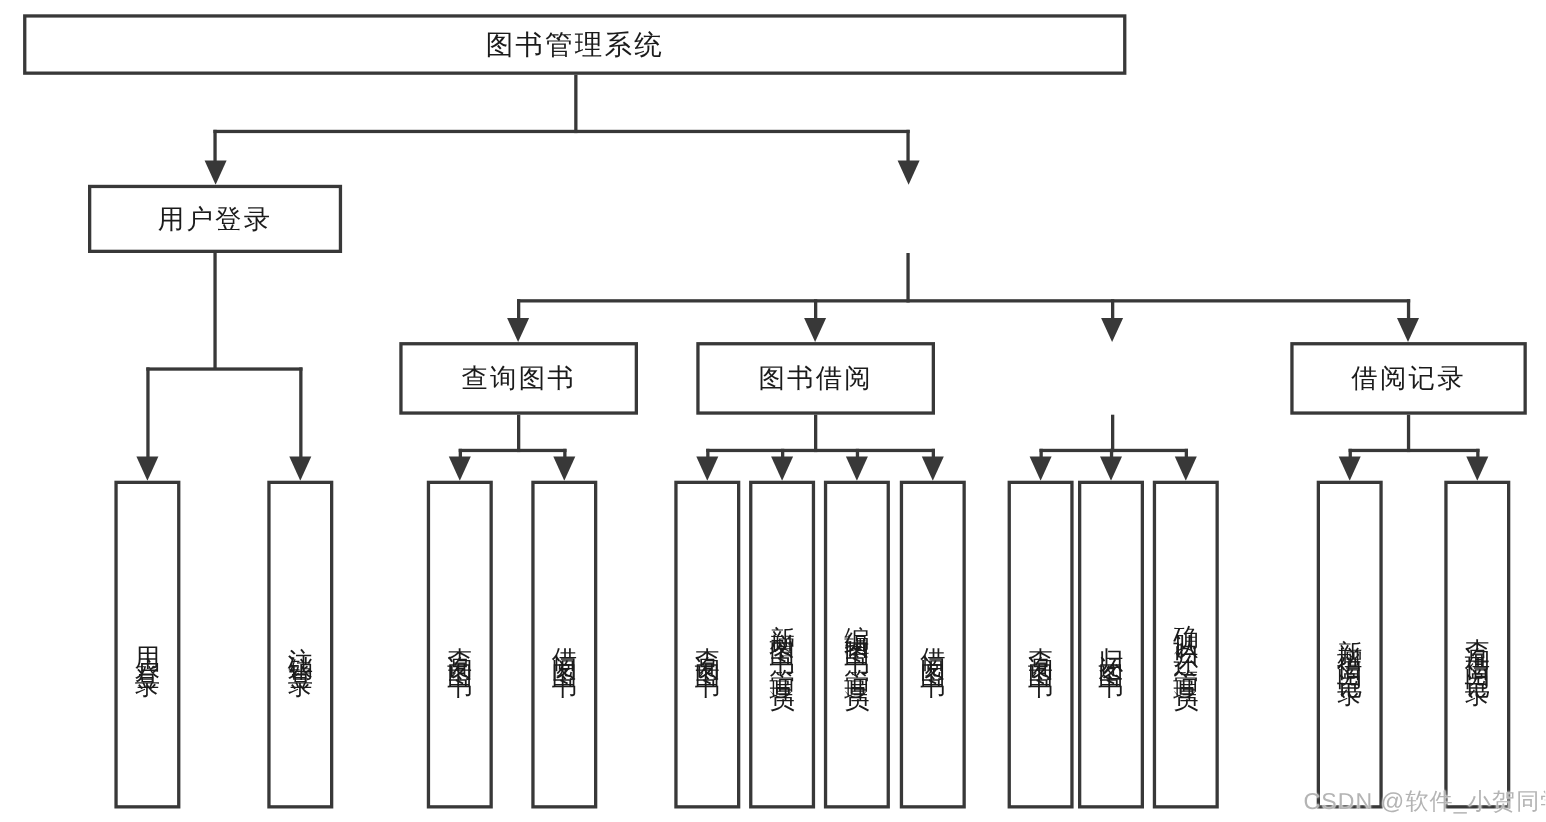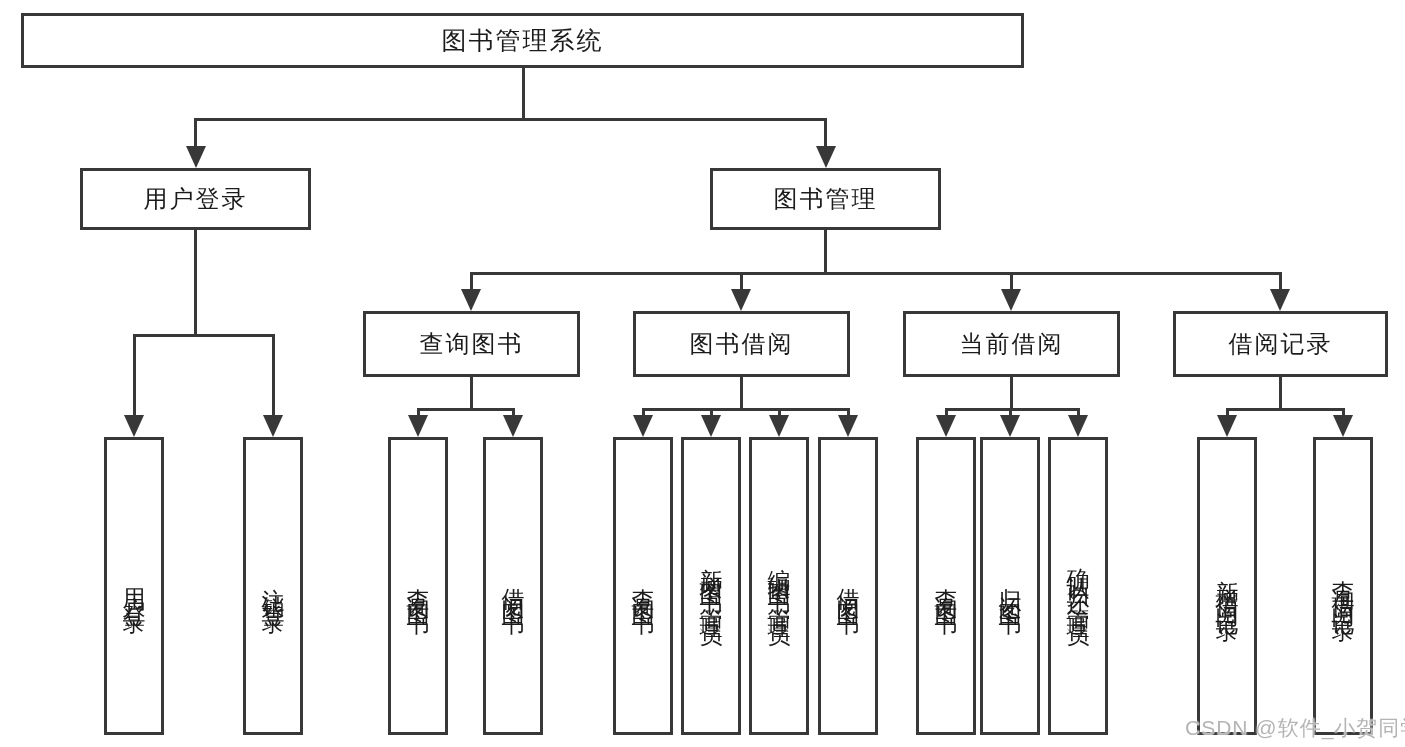--- a/index.html
+++ b/index.html
@@ -50,23 +50,20 @@
   <div class="vl" style="left:522px;top:68px;height:53px;"></div>
   <div class="hl" style="left:194px;top:118px;width:633px;"></div>
   <div class="vl" style="left:194px;top:118px;height:32px;"></div>
   <div class="vl" style="left:824px;top:118px;height:32px;"></div>
   <div class="ar" style="left:186px;top:146px;"></div>
   <div class="ar" style="left:816px;top:146px;"></div>
 
   <div class="node h-node" style="left:80px;top:168px;width:231px;height:62px;">
     <span class="lbl">用户登录</span>
   </div>
-  <div class="node h-node" style="left:710px;top:168px;width:231px;height:62px;">
-    <span class="lbl">图书管理</span>
-  </div>
 
   <div class="vl" style="left:194px;top:230px;height:106px;"></div>
   <div class="hl" style="left:133px;top:334px;width:142px;"></div>
   <div class="vl" style="left:133px;top:334px;height:83px;"></div>
   <div class="vl" style="left:272px;top:334px;height:83px;"></div>
   <div class="ar" style="left:124px;top:415px;"></div>
   <div class="ar" style="left:263px;top:415px;"></div>
 
   <div class="vl" style="left:824px;top:230px;height:45px;"></div>
   <div class="hl" style="left:470px;top:272px;width:812px;"></div>
@@ -77,23 +74,20 @@
   <div class="ar" style="left:461px;top:289px;"></div>
   <div class="ar" style="left:731px;top:289px;"></div>
   <div class="ar" style="left:1001px;top:289px;"></div>
   <div class="ar" style="left:1270px;top:289px;"></div>
 
   <div class="node h-node" style="left:363px;top:311px;width:217px;height:66px;">
     <span class="lbl">查询图书</span>
   </div>
   <div class="node h-node" style="left:633px;top:311px;width:217px;height:66px;">
     <span class="lbl">图书借阅</span>
-  </div>
-  <div class="node h-node" style="left:903px;top:311px;width:217px;height:66px;">
-    <span class="lbl">当前借阅</span>
   </div>
   <div class="node h-node" style="left:1173px;top:311px;width:215px;height:66px;">
     <span class="lbl">借阅记录</span>
   </div>
 
   <div class="vl" style="left:470px;top:377px;height:34px;"></div>
   <div class="hl" style="left:417px;top:408px;width:98px;"></div>
   <div class="vl" style="left:417px;top:408px;height:10px;"></div>
   <div class="vl" style="left:512px;top:408px;height:10px;"></div>
   <div class="ar" style="left:408px;top:415px;"></div>

